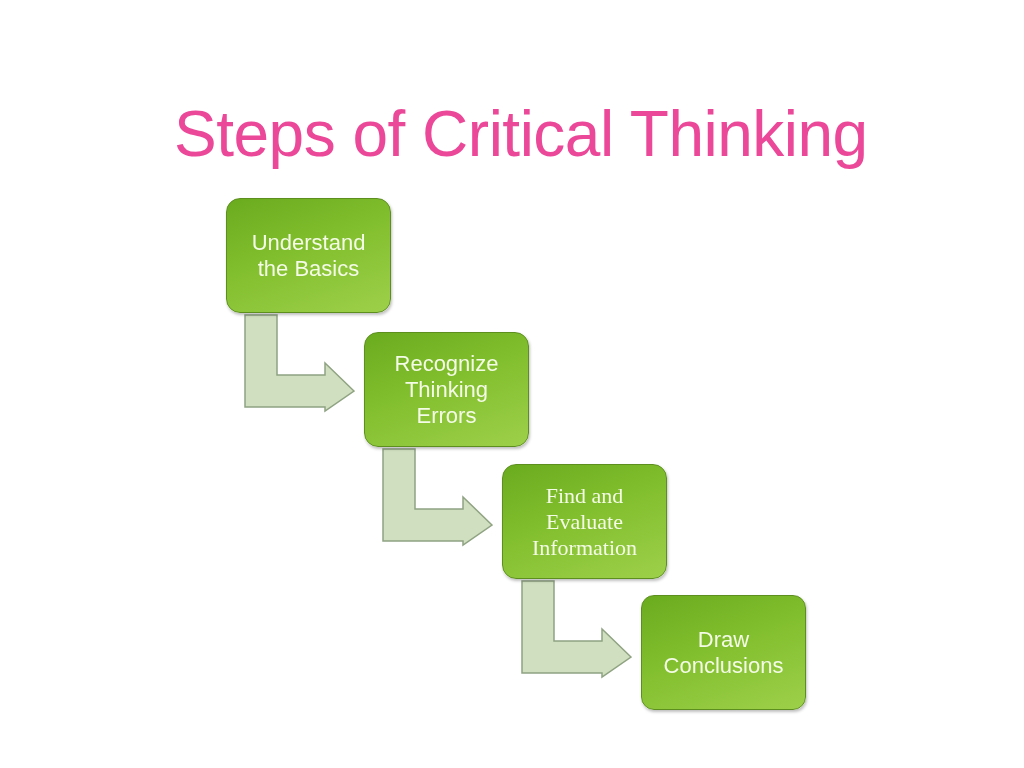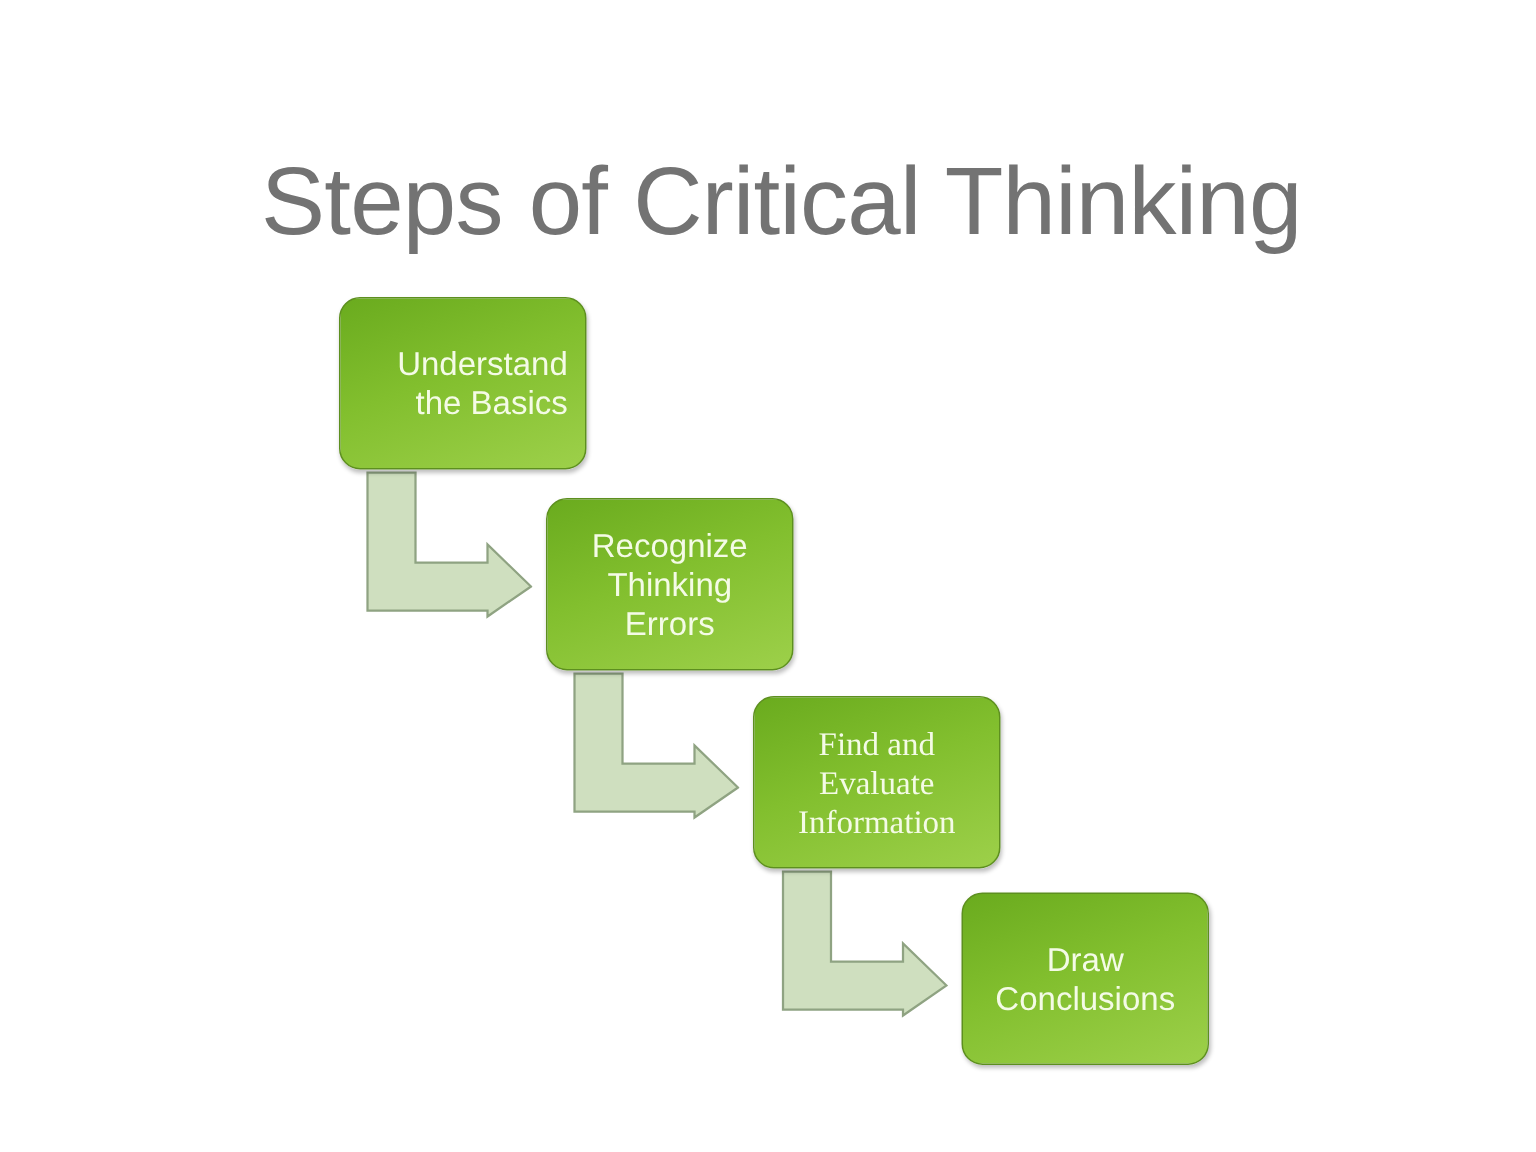--- a/index.html
+++ b/index.html
@@ -1,18 +1,18 @@
 <!DOCTYPE html>
 <html><head>
 <meta charset="utf-8">
 <style>
   html, body { margin:0; padding:0; }
   body { width:1024px; height:768px; background:#ffffff; position:relative; overflow:hidden;
          font-family:"Liberation Sans", sans-serif; }
-  .title { position:absolute; left:174px; top:96px; font-size:64px; color:#737373;
+  .title { position:absolute; left:174px; top:96px; font-size:64px; color:#ec4899;
            white-space:nowrap; line-height:76px; letter-spacing:-0.5px; }
   .step { position:absolute; width:165px; height:115px; border-radius:14px;
           background:linear-gradient(160deg,#6aab1e 0%,#82bf2e 45%,#9dd04a 100%);
           border:1px solid #5d8f1f; box-shadow:1px 2px 3px rgba(0,0,0,0.25);
           display:flex; align-items:center; justify-content:center; text-align:center;
           color:#f4fbe6; font-size:22px; line-height:26px; box-sizing:border-box; padding:0 4px; }
   .arrow { position:absolute; width:115px; height:100px; }
 </style>
 </head>
 <body>
@@ -23,23 +23,23 @@
   <path d="M5 2 L37 2 L37 62 L85 62 L85 50 L114 78 L85 98 L85 94 L5 94 Z" fill="#cfdfbf" stroke="#8fa382" stroke-width="1.5"></path>
 </svg>
 <svg class="arrow" style="left:378px;top:447px;" viewBox="0 0 115 100">
   <path d="M5 2 L37 2 L37 62 L85 62 L85 50 L114 78 L85 98 L85 94 L5 94 Z" fill="#cfdfbf" stroke="#8fa382" stroke-width="1.5"></path>
 </svg>
 <svg class="arrow" style="left:517px;top:579px;" viewBox="0 0 115 100">
   <path d="M5 2 L37 2 L37 62 L85 62 L85 50 L114 78 L85 98 L85 94 L5 94 Z" fill="#cfdfbf" stroke="#8fa382" stroke-width="1.5"></path>
 </svg>
 
 <div class="step" style="left:226px;top:198px;">
-  <span style="width:140px;text-align:right;">Understand the Basics</span>
+  <span style="width:140px;">Understand the Basics</span>
 </div>
 <div class="step" style="left:364px;top:332px;">
   <span style="width:130px;">Recognize Thinking Errors</span>
 </div>
 <div class="step" style="left:502px;top:464px;font-family:Liberation Serif, serif;">
   <span style="width:135px;">Find and Evaluate Information</span>
 </div>
-<div class="step" style="left:641px;top:595px;">
+<div class="step" style="left:641px;top:595px;border-radius:13px;">
   <span style="width:150px;">Draw Conclusions</span>
 </div>
 
 </body></html>

